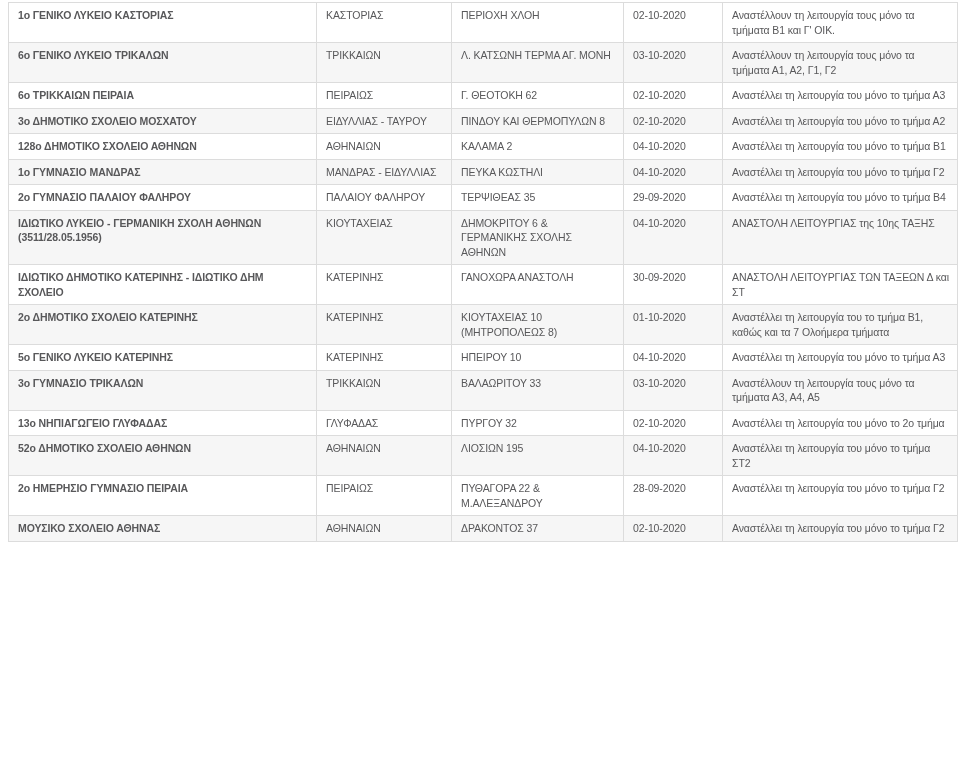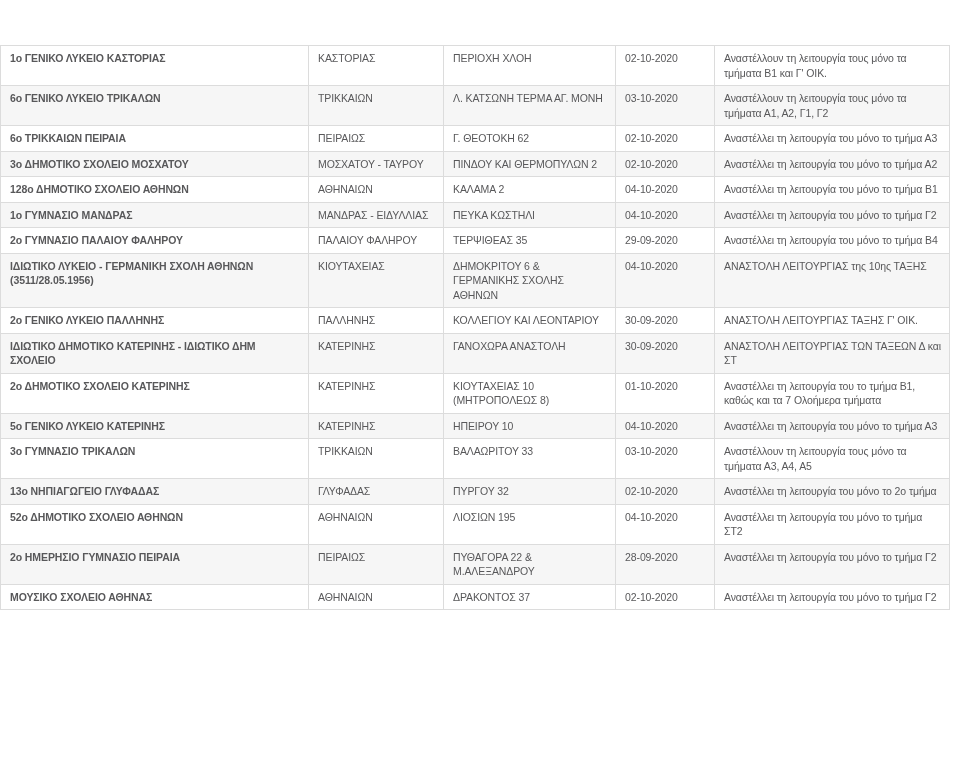--- a/index.html
+++ b/index.html
@@ -10,22 +10,21 @@
   body {
     width: 960px;
     height: 772px;
     overflow: hidden;
     position: relative;
     font-family: "Liberation Sans", sans-serif;
   }
   .table-wrap {
     position: absolute;
     top: 2px;   
-    left: 0;
-    margin-top: 43px;
+    left: 8px;
   }
   table.closures {
     border-collapse: collapse;
     table-layout: fixed;
     width: 949px;
   }
   table.closures td {
     border: 1px solid #dcdcdc;
     vertical-align: top;
     padding: 5px 8px 5px 9px;
@@ -81,22 +80,22 @@
         </tr>
         <tr>
           <td class="c-school">6ο ΤΡΙΚΚΑΙΩΝ ΠΕΙΡΑΙΑ</td>
           <td class="c-mun">ΠΕΙΡΑΙΩΣ</td>
           <td class="c-addr">Γ. ΘΕΟΤΟΚΗ 62</td>
           <td class="c-date">02-10-2020</td>
           <td class="c-note">Αναστέλλει τη λειτουργία του μόνο το τμήμα Α3</td>
         </tr>
         <tr>
           <td class="c-school">3ο ΔΗΜΟΤΙΚΟ ΣΧΟΛΕΙΟ ΜΟΣΧΑΤΟΥ</td>
-          <td class="c-mun">ΜΟΣΧΑΤΟΥ - ΤΑΥΡΟΥ</td>
-          <td class="c-addr">ΠΙΝΔΟΥ ΚΑΙ ΘΕΡΜΟΠΥΛΩΝ 2</td>
+          <td class="c-mun">ΕΙΔΥΛΛΙΑΣ - ΤΑΥΡΟΥ</td>
+          <td class="c-addr">ΠΙΝΔΟΥ ΚΑΙ ΘΕΡΜΟΠΥΛΩΝ 8</td>
           <td class="c-date">02-10-2020</td>
           <td class="c-note">Αναστέλλει τη λειτουργία του μόνο το τμήμα Α2</td>
         </tr>
         <tr>
           <td class="c-school">128ο ΔΗΜΟΤΙΚΟ ΣΧΟΛΕΙΟ ΑΘΗΝΩΝ</td>
           <td class="c-mun">ΑΘΗΝΑΙΩΝ</td>
           <td class="c-addr">ΚΑΛΑΜΑ 2</td>
           <td class="c-date">04-10-2020</td>
           <td class="c-note">Αναστέλλει τη λειτουργία του μόνο το τμήμα Β1</td>
         </tr>
@@ -113,27 +112,20 @@
           <td class="c-addr">ΤΕΡΨΙΘΕΑΣ 35</td>
           <td class="c-date">29-09-2020</td>
           <td class="c-note">Αναστέλλει τη λειτουργία του μόνο το τμήμα Β4</td>
         </tr>
         <tr>
           <td class="c-school">ΙΔΙΩΤΙΚΟ ΛΥΚΕΙΟ - ΓΕΡΜΑΝΙΚΗ ΣΧΟΛΗ ΑΘΗΝΩΝ (3511/28.05.1956)</td>
           <td class="c-mun">ΚΙΟΥΤΑΧΕΙΑΣ</td>
           <td class="c-addr">ΔΗΜΟΚΡΙΤΟΥ 6 &amp; ΓΕΡΜΑΝΙΚΗΣ ΣΧΟΛΗΣ ΑΘΗΝΩΝ</td>
           <td class="c-date">04-10-2020</td>
           <td class="c-note">ΑΝΑΣΤΟΛΗ ΛΕΙΤΟΥΡΓΙΑΣ της 10ης ΤΑΞΗΣ</td>
-        </tr>
-        <tr>
-          <td class="c-school">2ο ΓΕΝΙΚΟ ΛΥΚΕΙΟ ΠΑΛΛΗΝΗΣ</td>
-          <td class="c-mun">ΠΑΛΛΗΝΗΣ</td>
-          <td class="c-addr">ΚΟΛΛΕΓΙΟΥ ΚΑΙ ΛΕΟΝΤΑΡΙΟΥ</td>
-          <td class="c-date">30-09-2020</td>
-          <td class="c-note">ΑΝΑΣΤΟΛΗ ΛΕΙΤΟΥΡΓΙΑΣ ΤΑΞΗΣ Γ' ΟΙΚ.</td>
         </tr>
         <tr>
           <td class="c-school">ΙΔΙΩΤΙΚΟ ΔΗΜΟΤΙΚΟ ΚΑΤΕΡΙΝΗΣ - ΙΔΙΩΤΙΚΟ ΔΗΜ ΣΧΟΛΕΙΟ</td>
           <td class="c-mun">ΚΑΤΕΡΙΝΗΣ</td>
           <td class="c-addr">ΓΑΝΟΧΩΡΑ ΑΝΑΣΤΟΛΗ</td>
           <td class="c-date">30-09-2020</td>
           <td class="c-note">ΑΝΑΣΤΟΛΗ ΛΕΙΤΟΥΡΓΙΑΣ ΤΩΝ ΤΑΞΕΩΝ Δ και ΣΤ</td>
         </tr>
         <tr>
           <td class="c-school">2ο ΔΗΜΟΤΙΚΟ ΣΧΟΛΕΙΟ ΚΑΤΕΡΙΝΗΣ</td>

